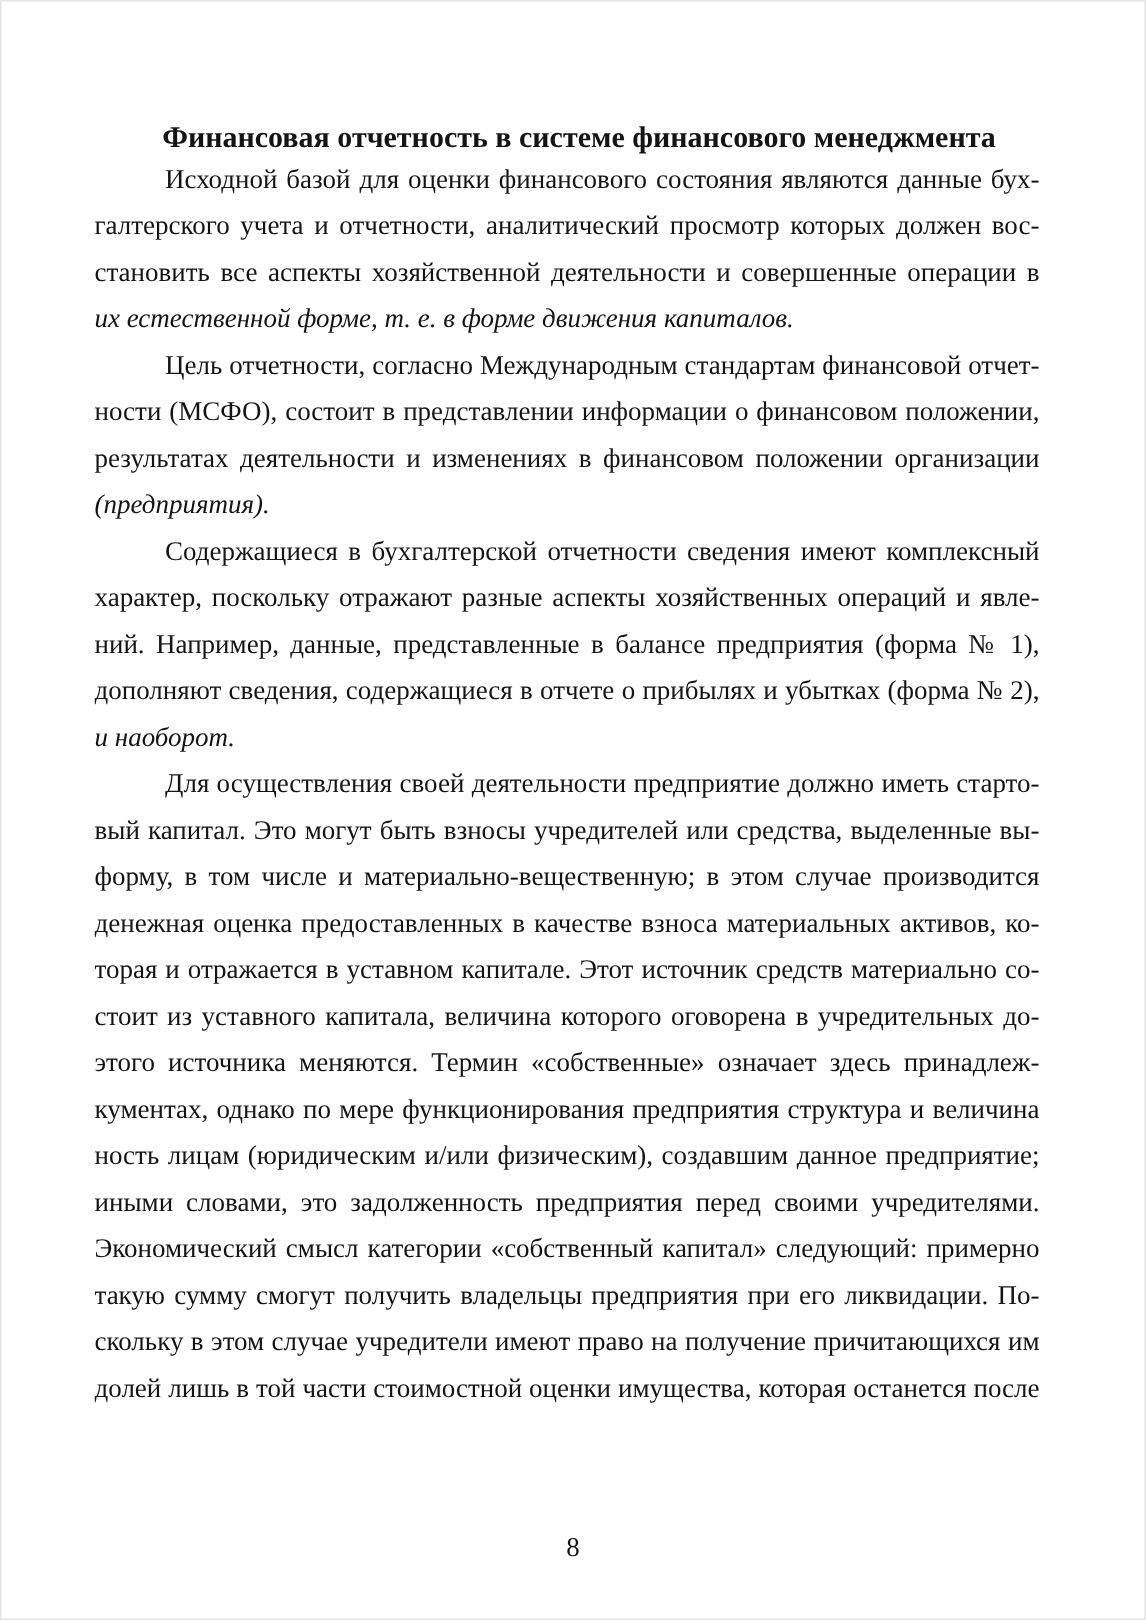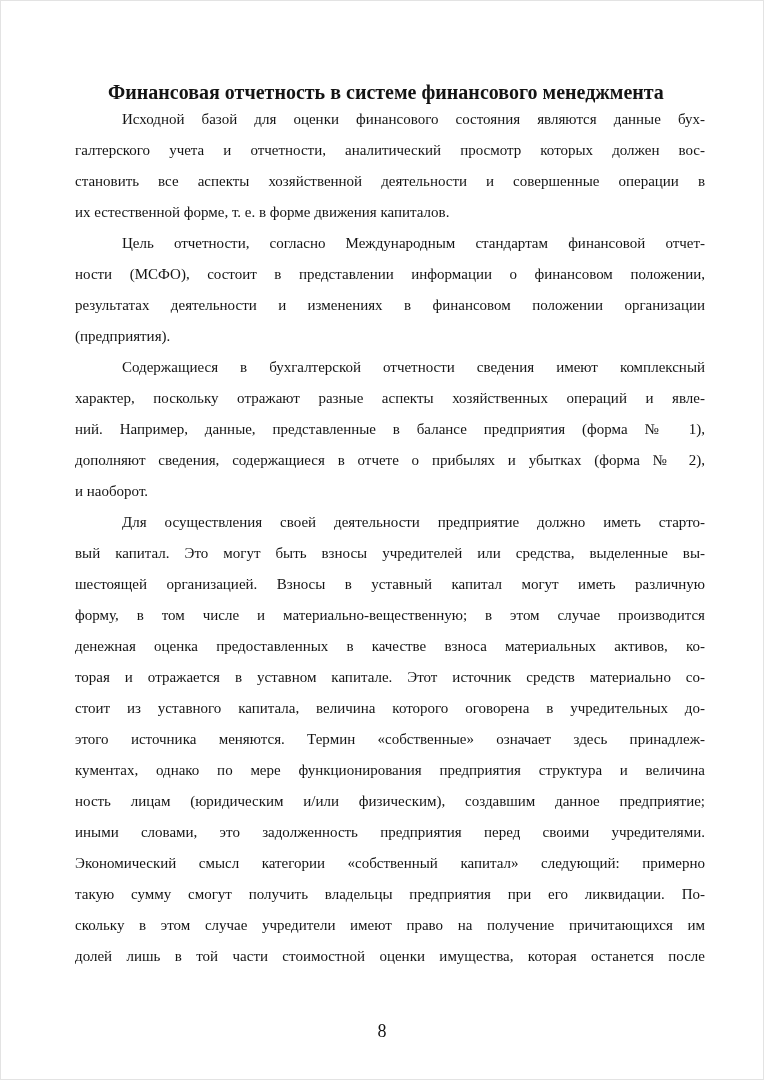--- a/index.html
+++ b/index.html
@@ -29,40 +29,41 @@
     margin: 8px;
     font-size: 20px;
     font-weight: bold;
     text-align: center;
     line-height: 24px;
     white-space: nowrap;
   }
   .body-text {
     position: absolute;
     top: 104px;
-    left: 75px;
+    left: 63px;
     width: 630px;
-    font-size: 15px;
+    font-size: 18px;
   }
   .paragraph {
     margin: 0;
     padding: 0;
   }
   .line {
     height: 31px;
     line-height: 31px;
     text-align: justify;
     text-align-last: justify;
     overflow: hidden;
   }
   .line.first {
     text-indent: 47px;
   }
   .line.end {
     text-align-last: left;
+    font-style: italic;
   }
   .footer {
     position: absolute;
     top: 1020px;
     left: 0;
     width: 764px;
     text-align: center;
     font-size: 18px;
     line-height: 22px;
   }
@@ -89,21 +90,20 @@
       <div class="paragraph">
         <div class="line first">Содержащиеся в бухгалтерской отчетности сведения имеют комплексный</div>
         <div class="line">характер, поскольку отражают разные аспекты хозяйственных операций и явле-</div>
         <div class="line">ний. Например, данные, представленные в балансе предприятия (форма № 1),</div>
         <div class="line">дополняют сведения, содержащиеся в отчете о прибылях и убытках (форма № 2),</div>
         <div class="line end">и наоборот.</div>
       </div>
       <div class="paragraph">
         <div class="line first">Для осуществления своей деятельности предприятие должно иметь старто-</div>
         <div class="line">вый капитал. Это могут быть взносы учредителей или средства, выделенные вы-</div>
-        <div class="line">шестоящей организацией. Взносы в уставный капитал могут иметь различную</div>
         <div class="line">форму, в том числе и материально-вещественную; в этом случае производится</div>
         <div class="line">денежная оценка предоставленных в качестве взноса материальных активов, ко-</div>
         <div class="line">торая и отражается в уставном капитале. Этот источник средств материально со-</div>
         <div class="line">стоит из уставного капитала, величина которого оговорена в учредительных до-</div>
         <div class="line">этого источника меняются. Термин «собственные» означает здесь принадлеж-</div>
         <div class="line">кументах, однако по мере функционирования предприятия структура и величина</div>
         <div class="line">ность лицам (юридическим и/или физическим), создавшим данное предприятие;</div>
         <div class="line">иными словами, это задолженность предприятия перед своими учредителями.</div>
         <div class="line">Экономический смысл категории «собственный капитал» следующий: примерно</div>
         <div class="line">такую сумму смогут получить владельцы предприятия при его ликвидации. По-</div>

